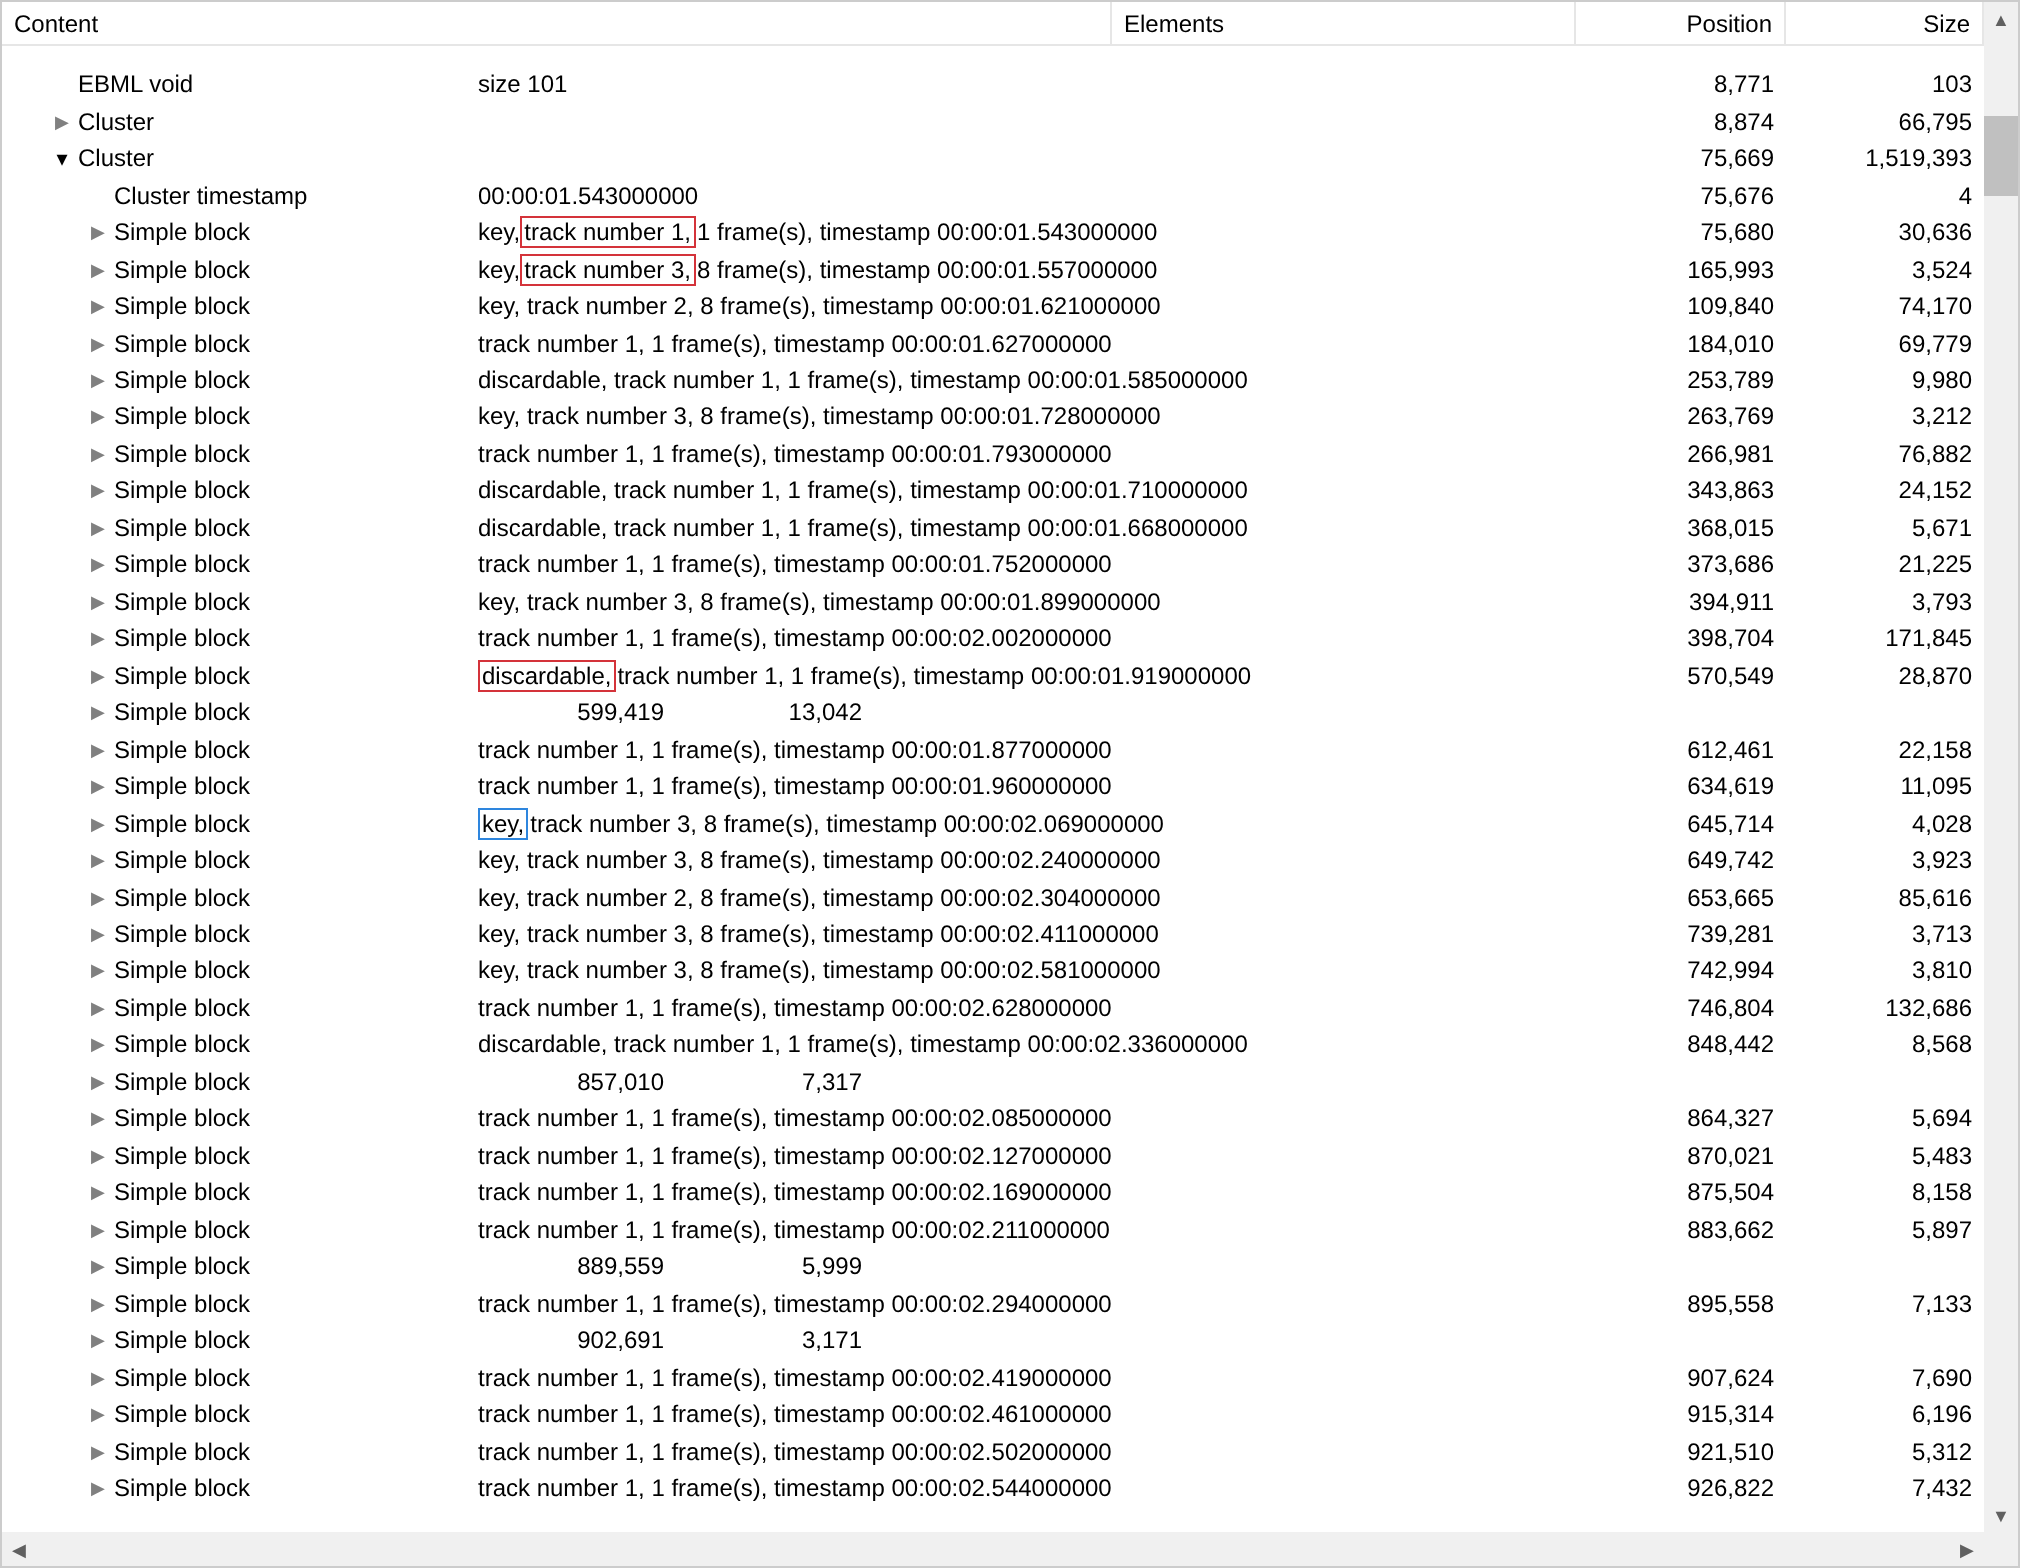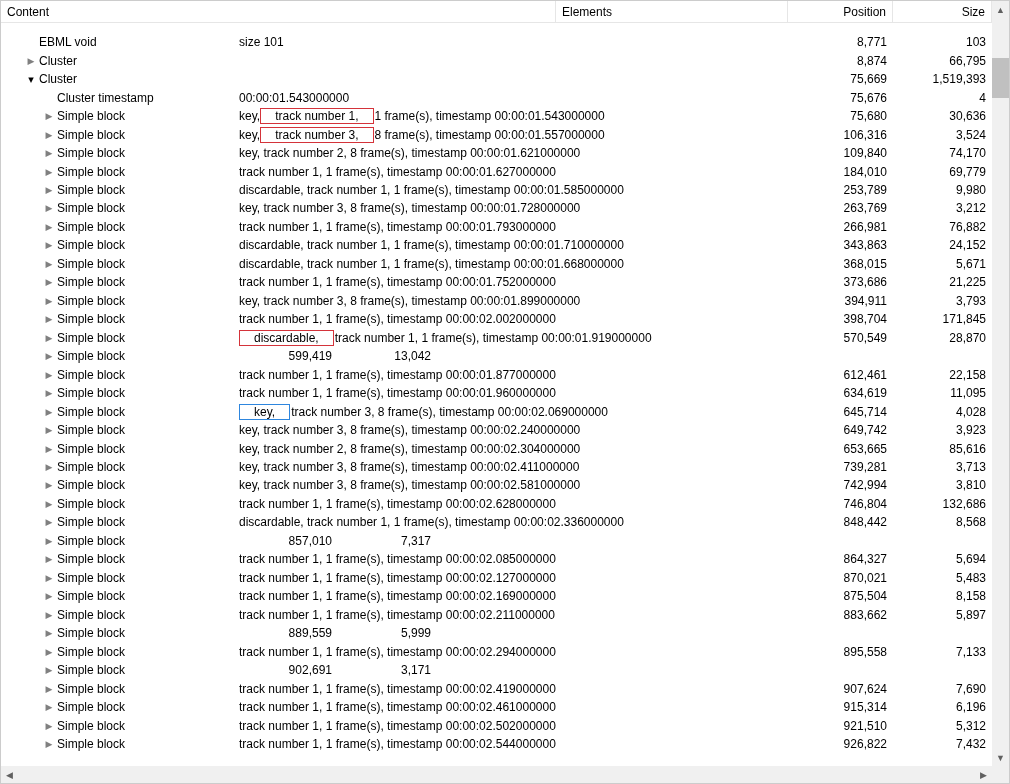--- a/index.html
+++ b/index.html
@@ -132,21 +132,21 @@
     width: 12px;
     display: inline-flex;
     align-items: center;
     justify-content: center;
     font-size: 9px;
     color: #808080;
     margin-right: 2px;
   }
   .hl {
     border: 1px solid;
-    padding: 0 14px;
+    padding: 0 1px;
     margin: 0 1px 0 0;
   }
   .hl-red { border-color: #d4333a; }
   .hl-blue { border-color: #2e86de; }
 </style>
 </head>
 <body>
 
 <div class="container">
   <div class="grid">
@@ -242,21 +242,21 @@
           <div class="col c1" style="padding-left: 42px;">
             <span class="expander">▶</span>
             <span>Simple block</span>
           </div>
           <div class="col c2">
             <span>key, </span>
             <span class="hl hl-red">track number 3,</span>
             <span> 8 frame(s), timestamp 00:00:01.557000000</span>
           </div>
           <div class="col c3 num">
-            <span>106,316</span>
+            <span>165,993</span>
           </div>
           <div class="col c4 num">
             <span>3,524</span>
           </div>
         </div>
         <div class="row">
           <div class="col c1" style="padding-left: 42px;">
             <span class="expander">▶</span>
             <span>Simple block</span>
           </div>

